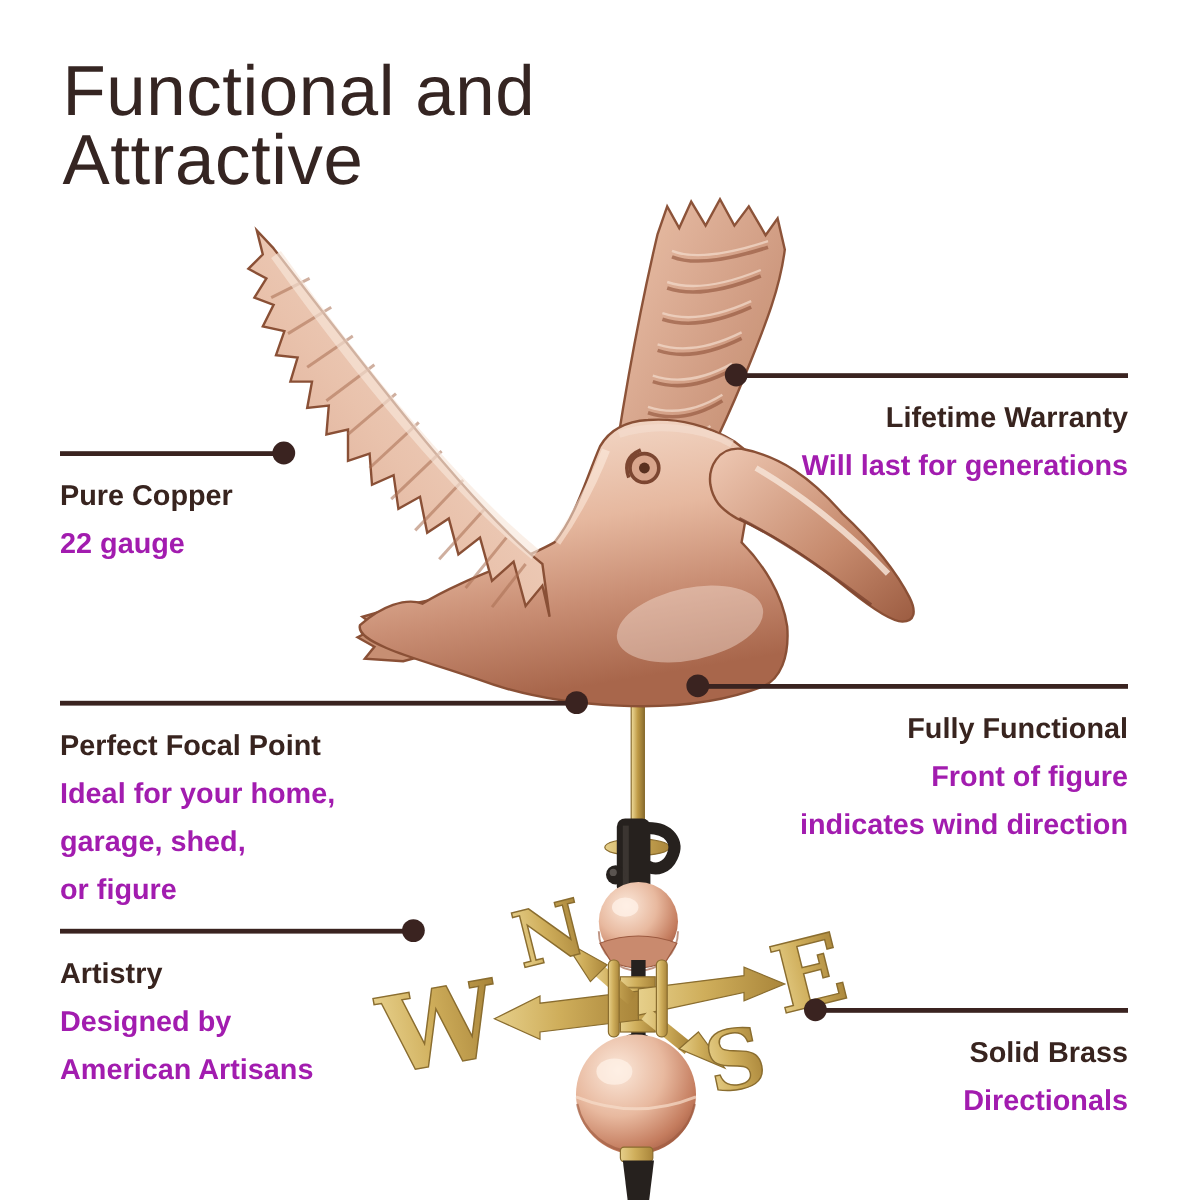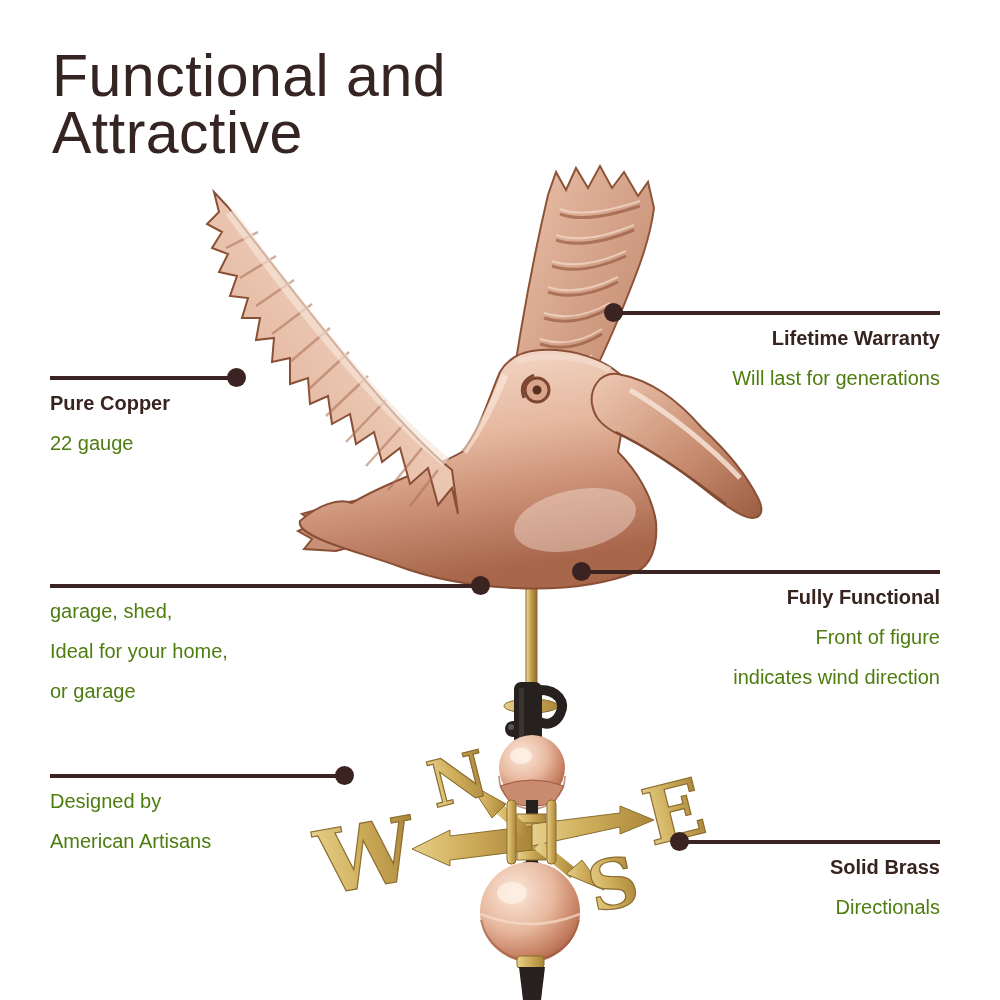--- a/index.html
+++ b/index.html
@@ -13,23 +13,23 @@
     font-size:59px;line-height:57px;font-weight:300;letter-spacing:.5px;color:#352522;
   }
   .page-title span{display:block;}
   .callout{position:absolute;}
   .leader{position:relative;height:4px;background:#3a2320;}
   .leader .dot{
     position:absolute;top:-8px;width:19px;height:19px;border-radius:50%;background:#3a2320;
   }
   .leader.dot-right .dot{right:-6px;}
   .leader.dot-left .dot{left:-6px;}
-  .co-txt{margin-top:3px;font-size:20px;line-height:40px;}
+  .co-txt{margin-top:14px;font-size:24px;line-height:40px;}
   .co-head{font-weight:700;color:#38241f;}
-  .co-body{font-weight:400;color:#4d7c0f;}
+  .co-body{font-weight:700;color:#a21caf;}
   .align-right{text-align:right;}
 </style>
 </head>
 <body>
 
 <div class="stage">
 
   <svg class="vane-svg" viewBox="0 0 1000 1000">
     <defs>
       <linearGradient id="brassV" x1="0" y1="0" x2="1" y2="0">
@@ -229,42 +229,44 @@
       <div class="co-head">Lifetime Warranty</div>
       <div class="co-body">Will last for generations</div>
     </div>
   </div>
 
   <div class="callout" style="left:50px;top:584px;width:440px;">
     <div class="leader dot-right" style="width:434px;">
         <span class="dot"></span>
       </div>
     <div class="co-txt">
+      <div class="co-head">Perfect Focal Point</div>
+      <div class="co-body">Ideal for your home,</div>
       <div class="co-body">garage, shed,</div>
-      <div class="co-body">Ideal for your home,</div>
-      <div class="co-body">or garage</div>
+      <div class="co-body">or figure</div>
     </div>
   </div>
 
   <div class="callout align-right" style="left:578px;top:570px;width:362px;">
     <div class="leader dot-left" style="width:362px;">
         <span class="dot"></span>
       </div>
     <div class="co-txt">
       <div class="co-head">Fully Functional</div>
       <div class="co-body">Front of figure</div>
       <div class="co-body">indicates wind direction</div>
     </div>
   </div>
 
   <div class="callout" style="left:50px;top:774px;width:300px;">
     <div class="leader dot-right" style="width:298px;">
         <span class="dot"></span>
       </div>
     <div class="co-txt">
+      <div class="co-head">Artistry</div>
       <div class="co-body">Designed by</div>
       <div class="co-body">American Artisans</div>
     </div>
   </div>
 
   <div class="callout align-right" style="left:676px;top:840px;width:264px;">
     <div class="leader dot-left" style="width:264px;">
         <span class="dot"></span>
       </div>
     <div class="co-txt">

